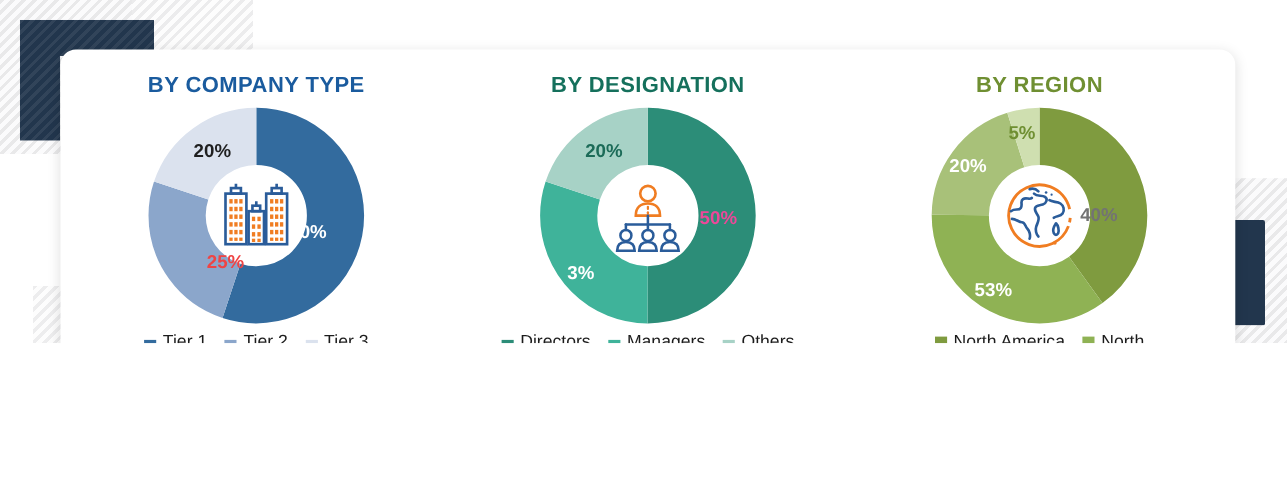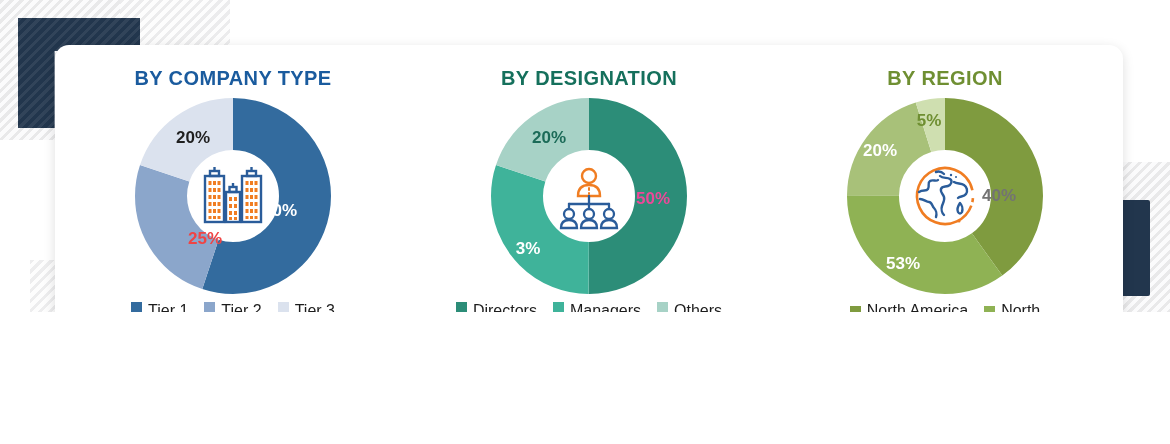--- a/index.html
+++ b/index.html
@@ -161,21 +161,21 @@
     display: grid;
     grid-template-columns: auto auto;
     column-gap: 28px;
     row-gap: 4px;
     justify-content: center;
     margin-top: 6px;
     gap: 16px;
   }
   .legend-item {
     display: flex;
-    align-items: flex-start;
+    align-items: flex-end;
     margin: 0 8px;
     white-space: nowrap;
   }
   .legend-item-grid {
     display: flex;
     align-items: center;
     white-space: nowrap;
   }
   .swatch {
     width: 11px;

